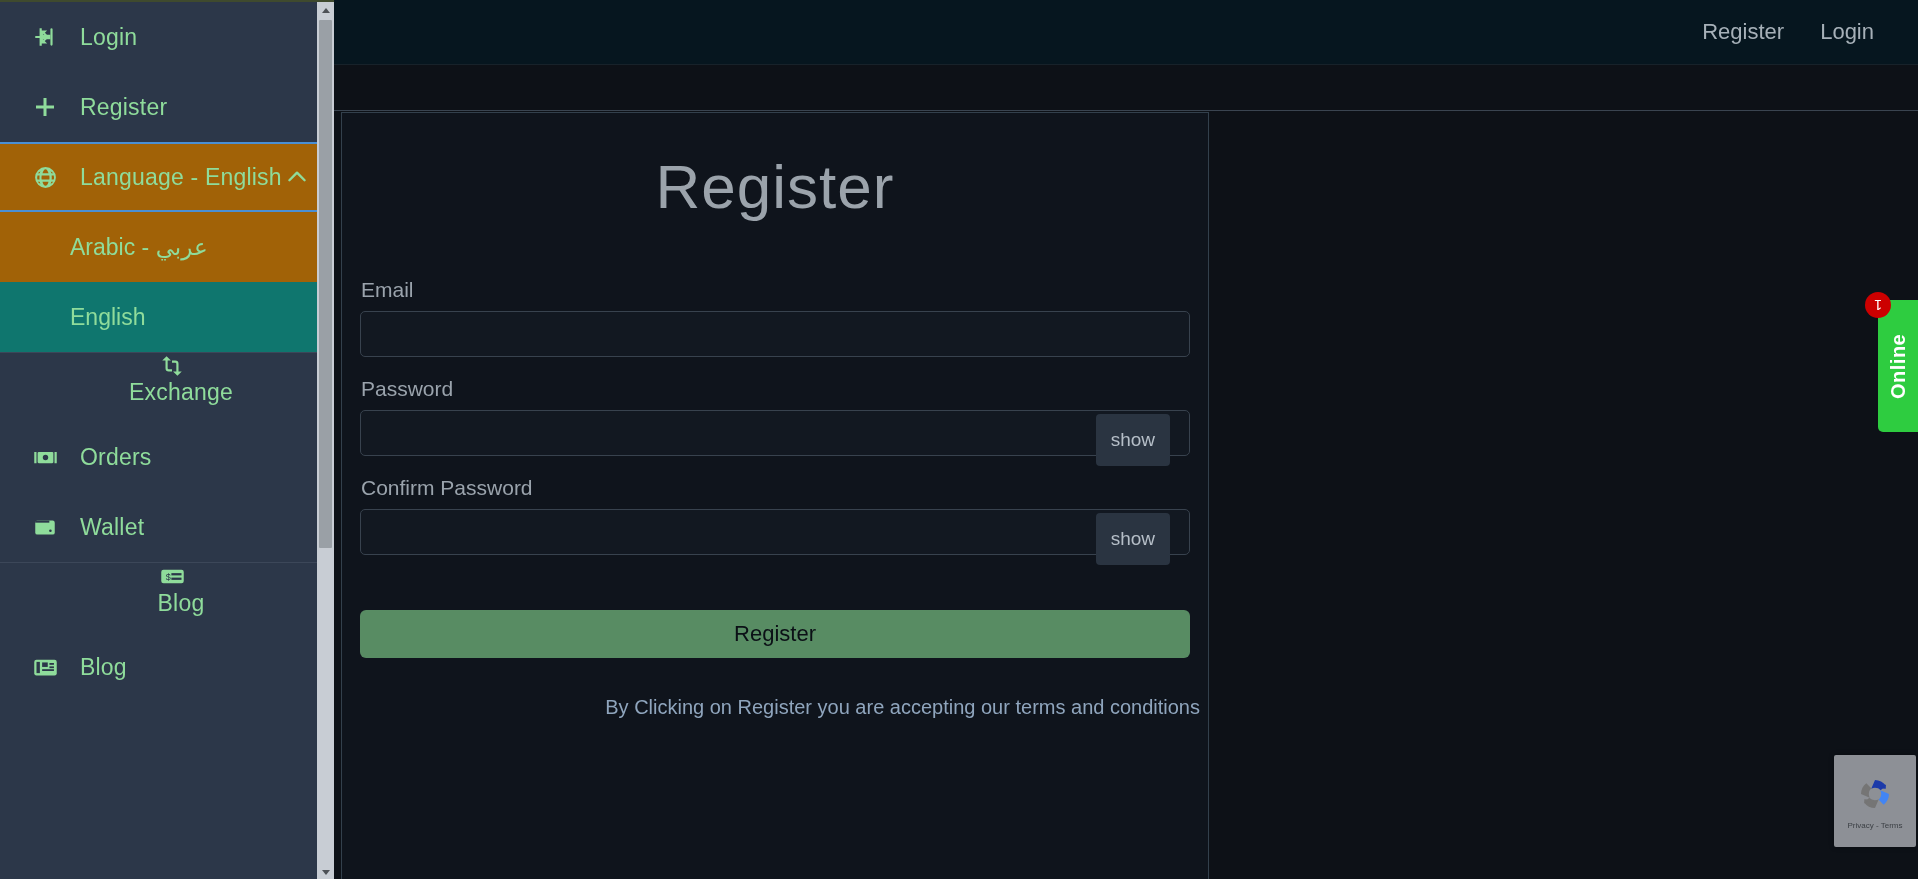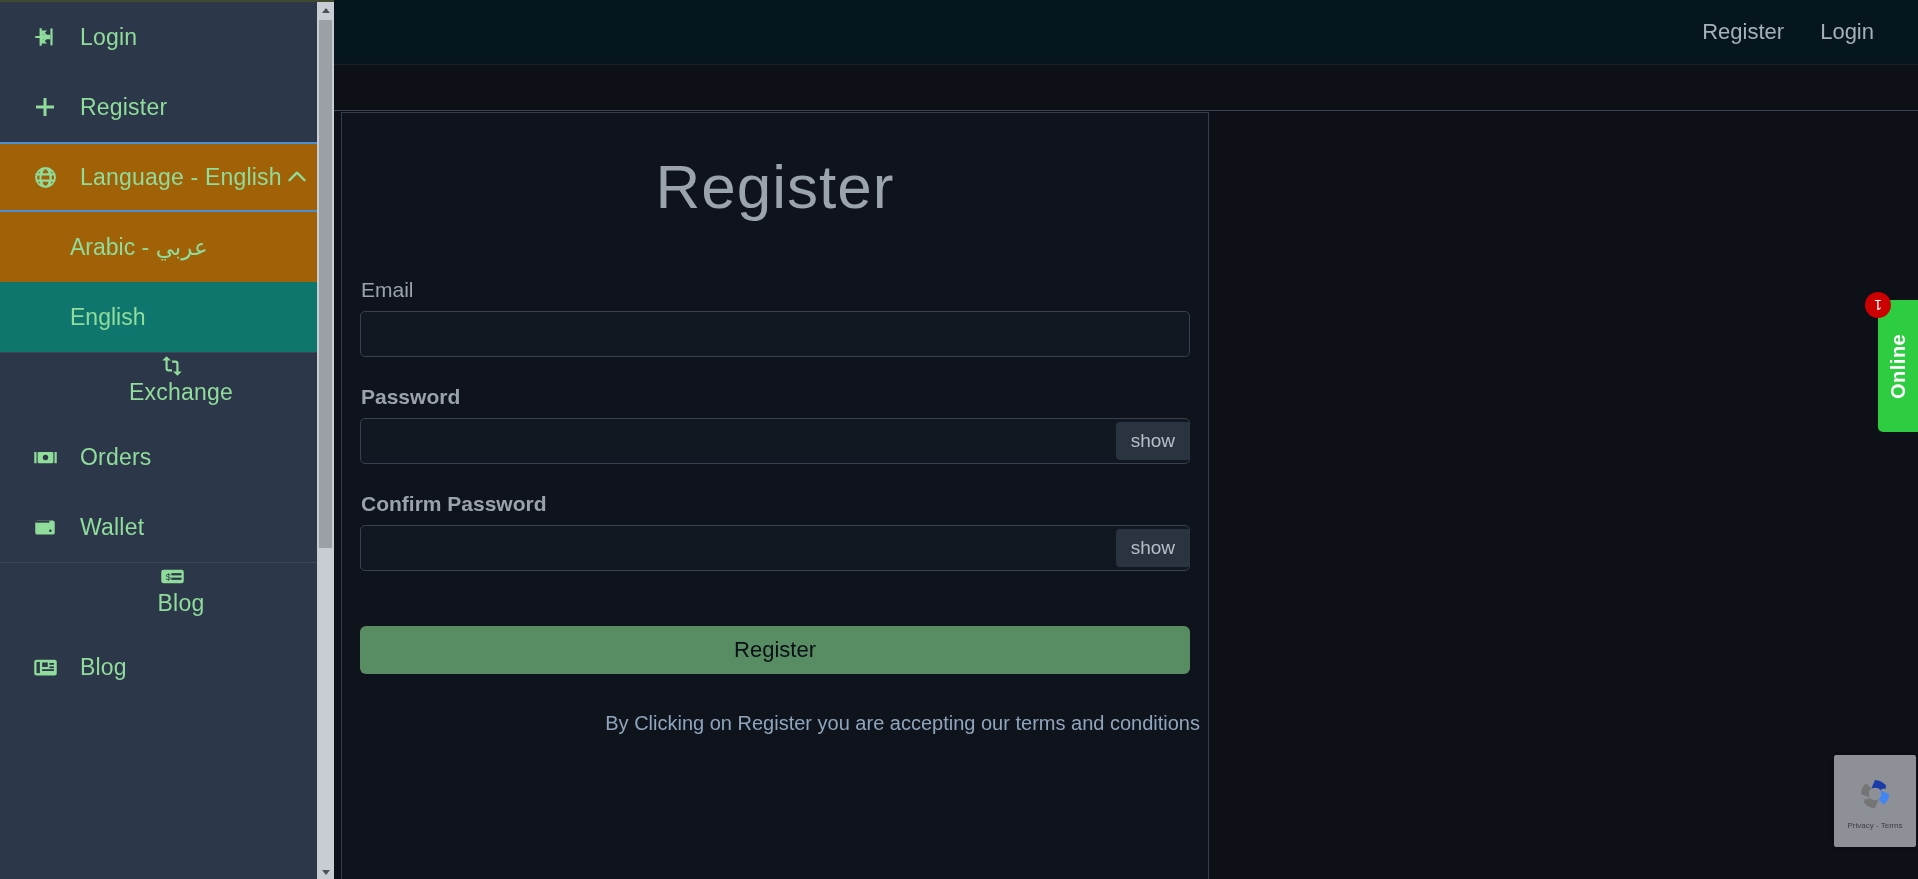--- a/index.html
+++ b/index.html
@@ -180,40 +180,40 @@
     letter-spacing: 1px;
   }
   .field-block { padding: 0 10px; }
   .field-label {
     display: block;
     color: #9aa3ac;
     font-size: 21px;
     margin: 0 0 9px 1px;
   }
   .field-label.email-lbl { margin-top: 56px; }
-  .field-label.pw-lbl { margin-top: 28px; font-weight: bold; }
+  .field-label.pw-lbl { margin-top: 20px; }
 
   .input-wrap { position: relative; }
   .txt-input {
     width: 100%;
     height: 46px;
     background: #121821;
     border: 1px solid #38424e;
     border-radius: 5px;
     color: #cfd6dd;
     font-size: 19px;
     padding: 0 12px;
     outline: none;
     font-family: "Liberation Sans", sans-serif;
   }
   .show-btn {
     position: absolute;
-    right: 0;
+    right: 20px;
     top: 4px;
-    height: 38px;
+    height: 52px;
     padding: 0 15px;
     background: #2a3441;
     border: none;
     border-radius: 4px;
     color: #b6bfc8;
     font-size: 19px;
     cursor: pointer;
     font-family: "Liberation Sans", sans-serif;
   }
 

